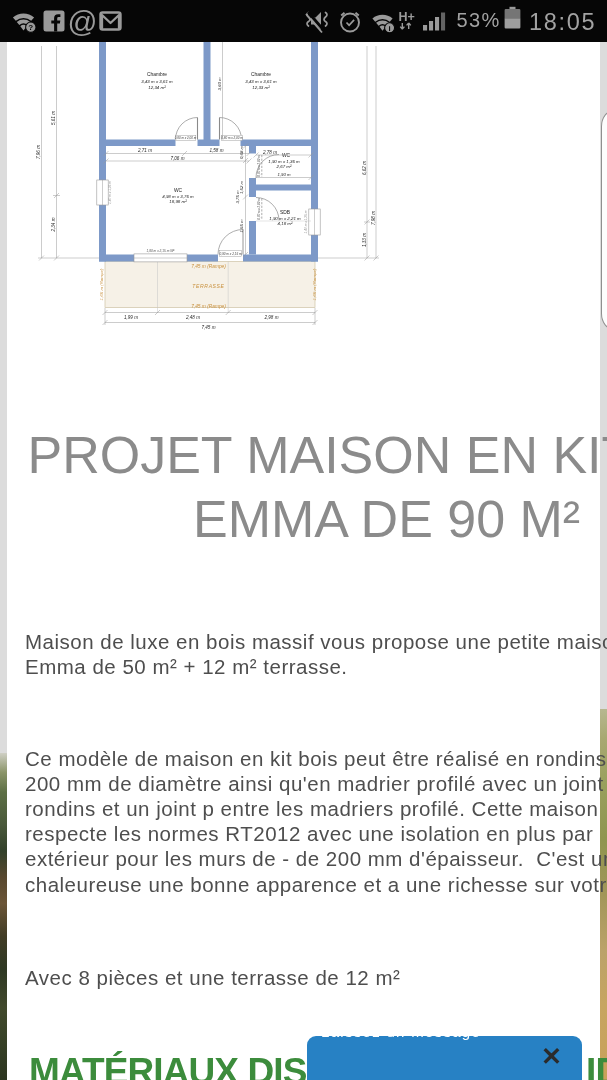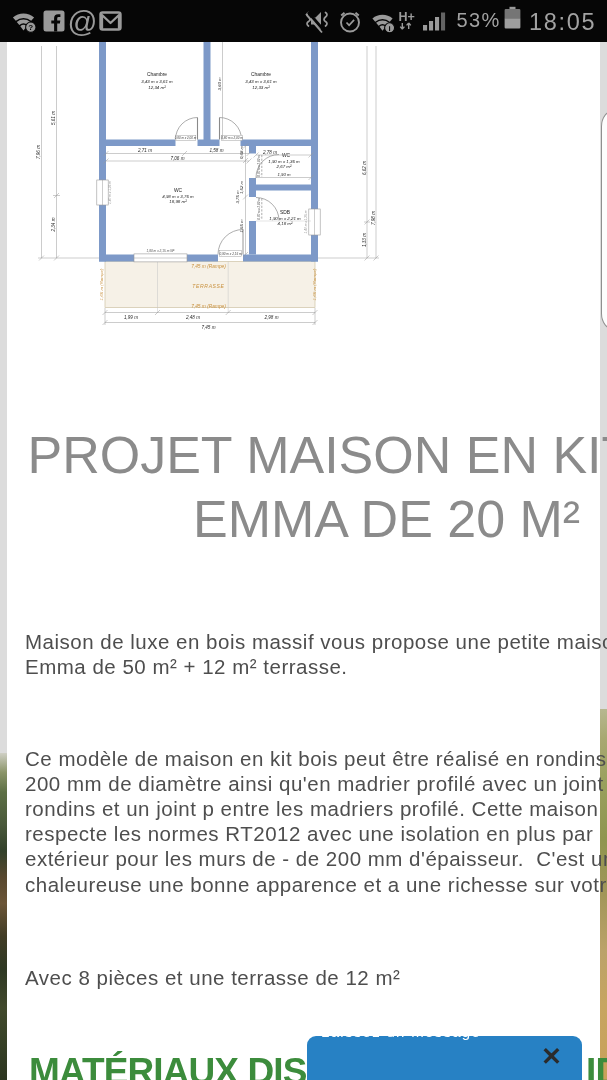--- a/index.html
+++ b/index.html
@@ -193,21 +193,21 @@
 </g>
 <text x="131" y="318.5" font-size="4.6" class="dim" text-anchor="middle">1,99 m</text>
 <text x="193" y="318.5" font-size="4.6" class="dim" text-anchor="middle">2,48 m</text>
 <text x="271.5" y="318.5" font-size="4.6" class="dim" text-anchor="middle">2,98 m</text>
 <text x="208.5" y="328.5" font-size="4.6" class="dim" text-anchor="middle">7,45 m</text>
 </g>
 </svg>
 
 <div class="abs nowrap" style="left:27.5px;top:428.5px;font-size:52px;line-height:52px;color:#8b8b8b;">PROJET MAISON EN KIT BOIS</div>
 
-<div class="abs nowrap" style="left:193px;top:492.5px;font-size:52px;line-height:52px;color:#8b8b8b;">EMMA DE 20 M²</div>
+<div class="abs nowrap" style="left:193px;top:492.5px;font-size:52px;line-height:52px;color:#8b8b8b;">EMMA DE 90 M²</div>
 
 <div class="abs nowrap" style="left:25px;top:628.5px;font-size:20.5px;line-height:25.3px;letter-spacing:0.5px;color:#4e4e4e;">Maison de luxe en bois massif vous propose une petite maison<br>Emma de 50 m² + 12 m² terrasse.</div>
 
 <div class="abs nowrap" style="left:25px;top:745.5px;font-size:20.5px;line-height:25.2px;letter-spacing:0.5px;color:#4e4e4e;">Ce modèle de maison en kit bois peut être réalisé en rondins de<br>200 mm de diamètre ainsi qu'en madrier profilé avec un joint<br>rondins et un joint p entre les madriers profilé. Cette maison<br>respecte les normes RT2012 avec une isolation en plus par<br>extérieur pour les murs de - de 200 mm d'épaisseur.&nbsp; C'est un<br>chaleureuse une bonne apparence et a une richesse sur votre</div>
 
 <div class="abs nowrap" style="left:25px;top:965.5px;font-size:20.5px;letter-spacing:0.5px;color:#4e4e4e;">Avec 8 pièces et une terrasse de 12 m²</div>
 
 <div class="abs nowrap" style="left:29px;top:1053px;font-size:37px;font-weight:bold;line-height:37px;letter-spacing:-0.9px;color:#3c8c3c;">MATÉRIAUX DIS</div>
 
 <div class="abs nowrap" style="left:586px;top:1053px;font-size:37px;font-weight:bold;line-height:37px;letter-spacing:-0.9px;color:#3c8c3c;">ID</div>

